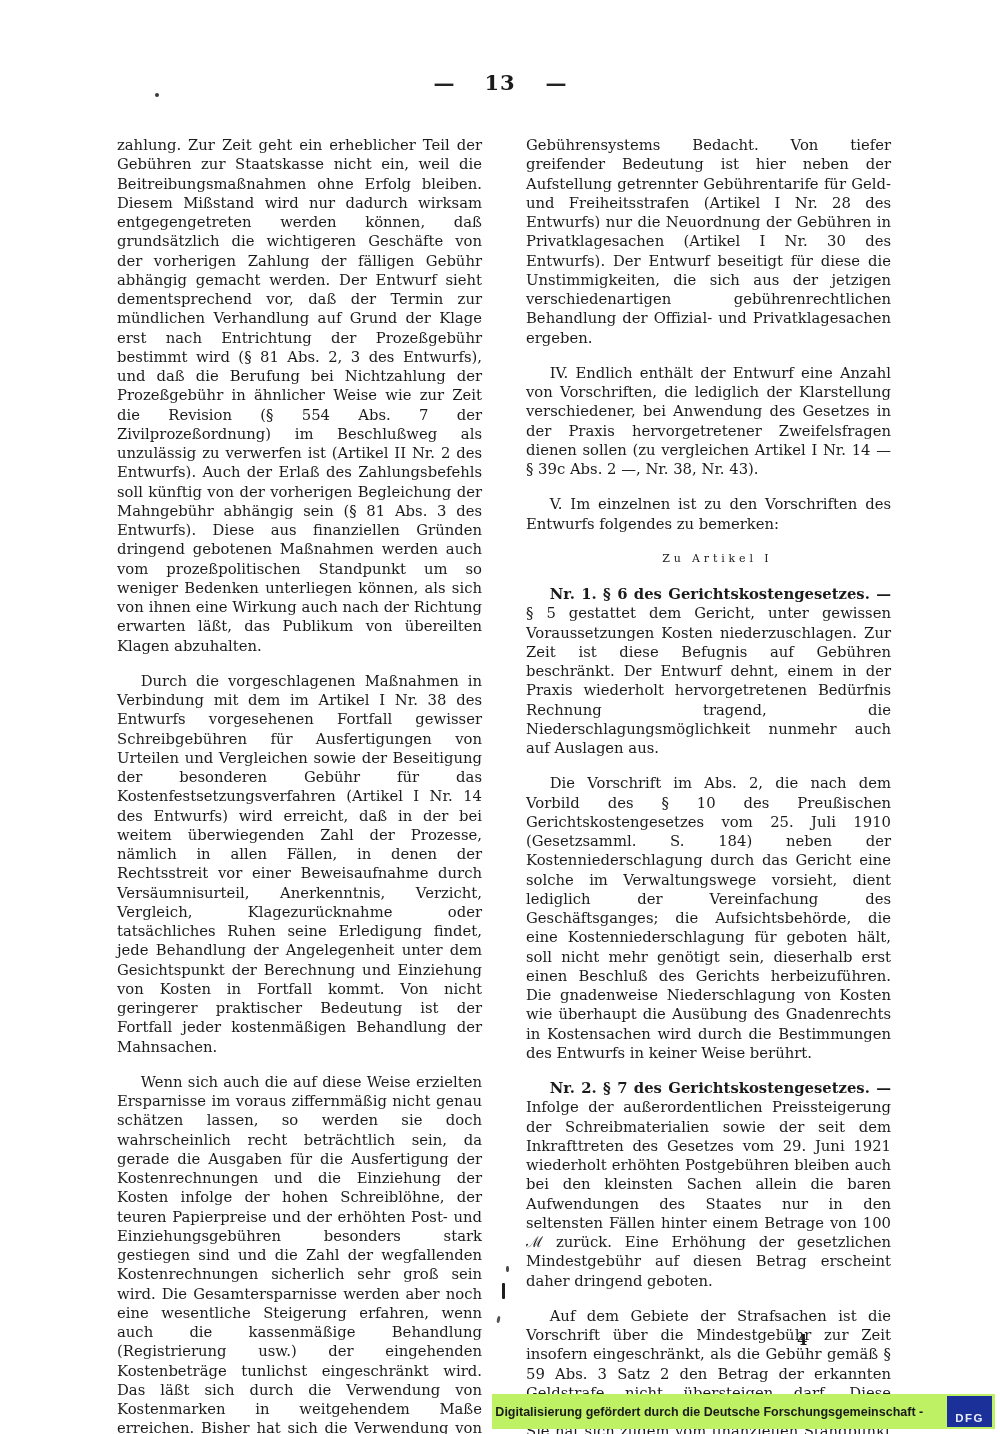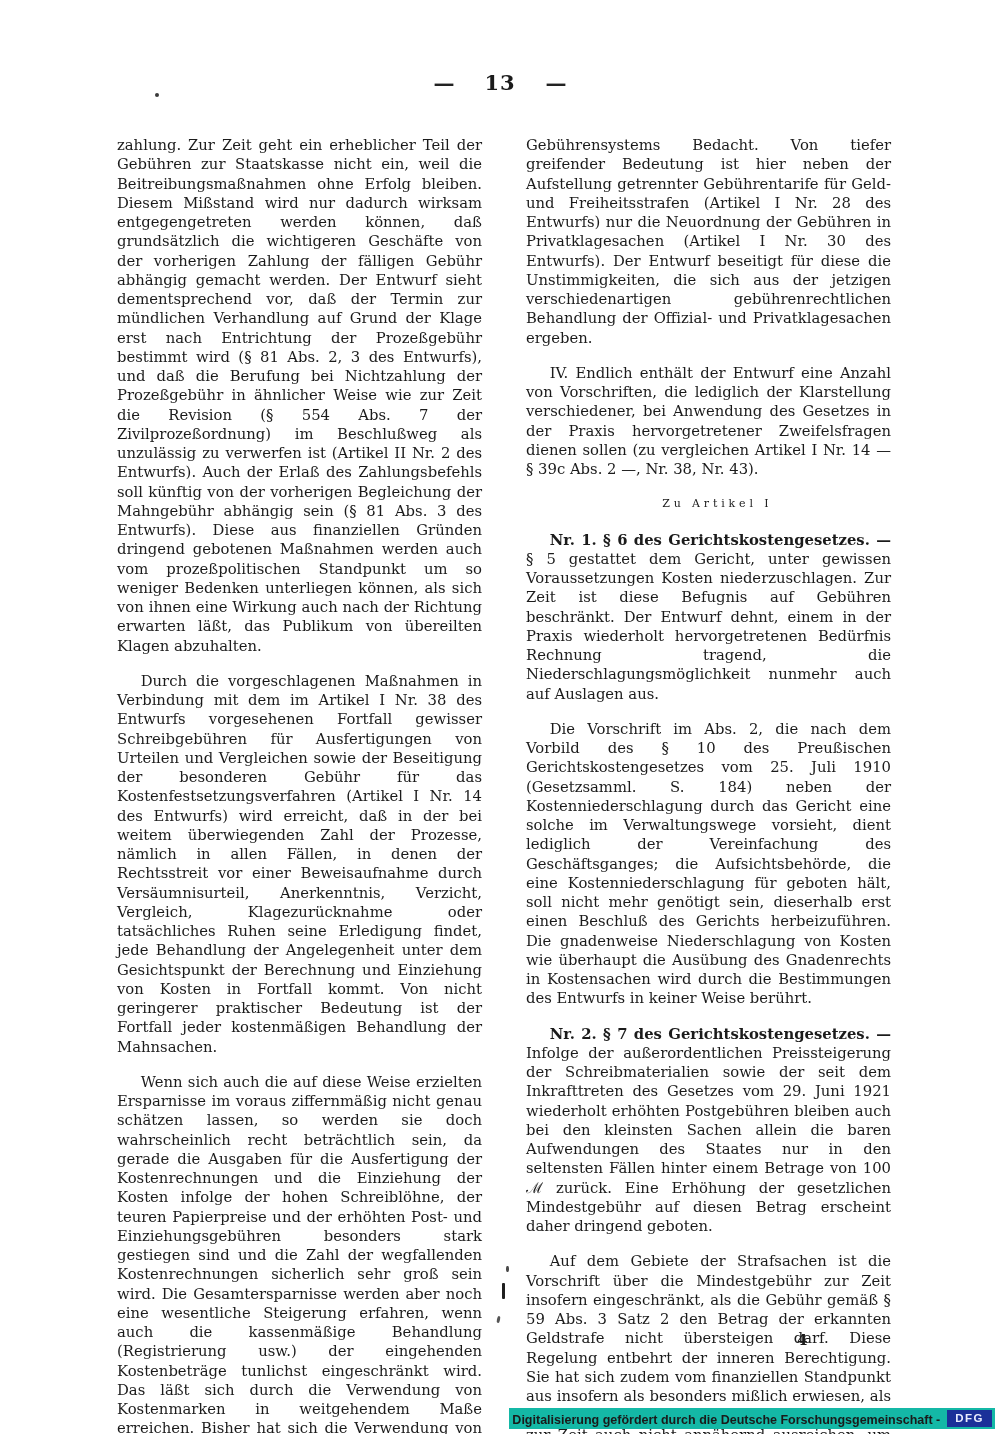--- a/index.html
+++ b/index.html
@@ -55,34 +55,34 @@
   }
   
   .speck-dot { position: absolute; left: 155px; top: 93px; width: 4px; height: 4px; background: #3a3a3a; border-radius: 50%; }
   .gutter-stroke { position: absolute; left: 502px; top: 1283px; width: 3px; height: 16px; background: #1f1f1f; border-radius: 1px; }
   .gutter-dot { position: absolute; left: 506px; top: 1266px; width: 3px; height: 6px; background: #4a4a4a; border-radius: 40%; }
   .gutter-comma { position: absolute; left: 497px; top: 1316px; width: 3px; height: 7px; background: #555; border-radius: 40%; transform: rotate(12deg); }
   .footer {
     position: absolute;
     right: 5px; bottom: 5px;
     display: flex;
-    align-items: flex-end;
-    gap: 7px;
-    background: #14b8a6;
+    align-items: center;
+    gap: 24px;
+    background: #bef264;
     padding: 2px 3px;
     font-family: "Liberation Sans", sans-serif;
     font-weight: bold;
     font-size: 12.5px;
     color: #1a1a1a;
   }
   .dfg-logo {
     display: inline-block;
     background: #1b3099;
     color: #e9edff;
-    padding: 2px 8px 3px 8px;
+    padding: 16px 8px 3px 8px;
     font-size: 11.5px;
     font-weight: bold;
     letter-spacing: 1.5px;
   }
 </style>
 </head>
 <body>
 
 <div class="page">
 
@@ -97,20 +97,21 @@
     <div class="col">
       <p class="noindent">zahlung. Zur Zeit geht ein erheblicher Teil der Gebühren zur Staatskasse nicht ein, weil die Beitreibungsmaßnahmen ohne Erfolg bleiben. Diesem Mißstand wird nur dadurch wirksam entgegengetreten werden können, daß grundsätzlich die wichtigeren Geschäfte von der vorherigen Zahlung der fälligen Gebühr abhängig gemacht werden. Der Entwurf sieht dementsprechend vor, daß der Termin zur mündlichen Verhandlung auf Grund der Klage erst nach Entrichtung der Prozeßgebühr bestimmt wird (§ 81 Abs. 2, 3 des Entwurfs), und daß die Berufung bei Nichtzahlung der Prozeßgebühr in ähnlicher Weise wie zur Zeit die Revision (§ 554 Abs. 7 der Zivilprozeßordnung) im Beschlußweg als unzulässig zu verwerfen ist (Artikel II Nr. 2 des Entwurfs). Auch der Erlaß des Zahlungsbefehls soll künftig von der vorherigen Begleichung der Mahngebühr abhängig sein (§ 81 Abs. 3 des Entwurfs). Diese aus finanziellen Gründen dringend gebotenen Maßnahmen werden auch vom prozeßpolitischen Standpunkt um so weniger Bedenken unterliegen können, als sich von ihnen eine Wirkung auch nach der Richtung erwarten läßt, das Publikum von übereilten Klagen abzuhalten.</p>
       <p>Durch die vorgeschlagenen Maßnahmen in Verbindung mit dem im Artikel I Nr. 38 des Entwurfs vorgesehenen Fortfall gewisser Schreibgebühren für Ausfertigungen von Urteilen und Vergleichen sowie der Beseitigung der besonderen Gebühr für das Kostenfestsetzungsverfahren (Artikel I Nr. 14 des Entwurfs) wird erreicht, daß in der bei weitem überwiegenden Zahl der Prozesse, nämlich in allen Fällen, in denen der Rechtsstreit vor einer Beweisaufnahme durch Versäumnisurteil, Anerkenntnis, Verzicht, Vergleich, Klagezurücknahme oder tatsächliches Ruhen seine Erledigung findet, jede Behandlung der Angelegenheit unter dem Gesichtspunkt der Berechnung und Einziehung von Kosten in Fortfall kommt. Von nicht geringerer praktischer Bedeutung ist der Fortfall jeder kostenmäßigen Behandlung der Mahnsachen.</p>
       <p>Wenn sich auch die auf diese Weise erzielten Ersparnisse im voraus ziffernmäßig nicht genau schätzen lassen, so werden sie doch wahrscheinlich recht beträchtlich sein, da gerade die Ausgaben für die Ausfertigung der Kostenrechnungen und die Einziehung der Kosten infolge der hohen Schreiblöhne, der teuren Papierpreise und der erhöhten Post- und Einziehungsgebühren besonders stark gestiegen sind und die Zahl der wegfallenden Kostenrechnungen sicherlich sehr groß sein wird. Die Gesamtersparnisse werden aber noch eine wesentliche Steigerung erfahren, wenn auch die kassenmäßige Behandlung (Registrierung usw.) der eingehenden Kostenbeträge tunlichst eingeschränkt wird. Das läßt sich durch die Verwendung von Kostenmarken in weitgehendem Maße erreichen. Bisher hat sich die Verwendung von Kostenmarken noch nicht so eingebürgert, wie es wünschenswert wäre. Wandel wird hier nur dadurch geschaffen werden können, daß ihre Verwendung in gewissem Umfang den Beteiligten zur Pflicht gemacht wird (§ 96 des Entwurfs). Das dürfte in der Praxis um so weniger Schwierigkeiten bereiten, als die Höhe der im voraus zu entrichtenden Gebühren nach den vereinfachten Vorschriften des Entwurfs auch von dem Laien unschwer festzustellen sein wird.</p>
 
     </div>
 
     <div class="col">
       <p class="noindent">Gebührensystems Bedacht. Von tiefer greifender Bedeutung ist hier neben der Aufstellung getrennter Gebührentarife für Geld- und Freiheitsstrafen (Artikel I Nr. 28 des Entwurfs) nur die Neuordnung der Gebühren in Privatklagesachen (Artikel I Nr. 30 des Entwurfs). Der Entwurf beseitigt für diese die Unstimmigkeiten, die sich aus der jetzigen verschiedenartigen gebührenrechtlichen Behandlung der Offizial- und Privatklagesachen ergeben.</p>
       <p>IV. Endlich enthält der Entwurf eine Anzahl von Vorschriften, die lediglich der Klarstellung verschiedener, bei Anwendung des Gesetzes in der Praxis hervorgetretener Zweifelsfragen dienen sollen (zu vergleichen Artikel I Nr. 14 — § 39c Abs. 2 —, Nr. 38, Nr. 43).</p>
+      <p>V. Im einzelnen ist zu den Vorschriften des Entwurfs folgendes zu bemerken:</p>
       <p class="article-heading">Zu Artikel I</p>
       <p><span class="lead">Nr. 1. § 6 des Gerichtskostengesetzes. — </span><span>§ 5 gestattet dem Gericht, unter gewissen Voraussetzungen Kosten niederzuschlagen. Zur Zeit ist diese Befugnis auf Gebühren beschränkt. Der Entwurf dehnt, einem in der Praxis wiederholt hervorgetretenen Bedürfnis Rechnung tragend, die Niederschlagungsmöglichkeit nunmehr auch auf Auslagen aus.</span></p>
       <p>Die Vorschrift im Abs. 2, die nach dem Vorbild des § 10 des Preußischen Gerichtskostengesetzes vom 25. Juli 1910 (Gesetzsamml. S. 184) neben der Kostenniederschlagung durch das Gericht eine solche im Verwaltungswege vorsieht, dient lediglich der Vereinfachung des Geschäftsganges; die Aufsichtsbehörde, die eine Kostenniederschlagung für geboten hält, soll nicht mehr genötigt sein, dieserhalb erst einen Beschluß des Gerichts herbeizuführen. Die gnadenweise Niederschlagung von Kosten wie überhaupt die Ausübung des Gnadenrechts in Kostensachen wird durch die Bestimmungen des Entwurfs in keiner Weise berührt.</p>
       <p><span class="lead">Nr. 2. § 7 des Gerichtskostengesetzes. — </span><span>Infolge der außerordentlichen Preissteigerung der Schreibmaterialien sowie der seit dem Inkrafttreten des Gesetzes vom 29. Juni 1921 wiederholt erhöhten Postgebühren bleiben auch bei den kleinsten Sachen allein die baren Aufwendungen des Staates nur in den seltensten Fällen hinter einem Betrage von 100 ℳ zurück. Eine Erhöhung der gesetzlichen Mindestgebühr auf diesen Betrag erscheint daher dringend geboten.</span></p>
       <p>Auf dem Gebiete der Strafsachen ist die Vorschrift über die Mindestgebühr zur Zeit insofern eingeschränkt, als die Gebühr gemäß § 59 Abs. 3 Satz 2 den Betrag der erkannten Geldstrafe nicht übersteigen darf. Diese Regelung entbehrt der inneren Berechtigung. Sie hat sich zudem vom finanziellen Standpunkt aus insofern als besonders mißlich erwiesen, als in den geringfügigen Strafsachen die Gebühren zur Zeit auch nicht annähernd ausreichen, um die in den Sachen erwachsenden Portoauslagen zu decken. Der Entwurf sieht daher den Fortfall dieser Sonderregelung vor.</p>
       <p><span class="lead">Nr. 3. § 8 des Gerichtskostengesetzes. — </span><span>Die Wertklassen sind entsprechend der bei Verabschiedung des Gesetzes zur weiteren Entlastung der Gerichte vom 8. Juli 1922 (Reichsgesetzbl. I S. 569) vom Reichstag angenommenen Entschließung (Drucksachen Nr. 4538) der allgemeinen Geldentwertung angepaßt. Bei Bemessung der Gebührensätze ist darauf Bedacht genom-</span></p>
     </div>
 
   </div>
 

